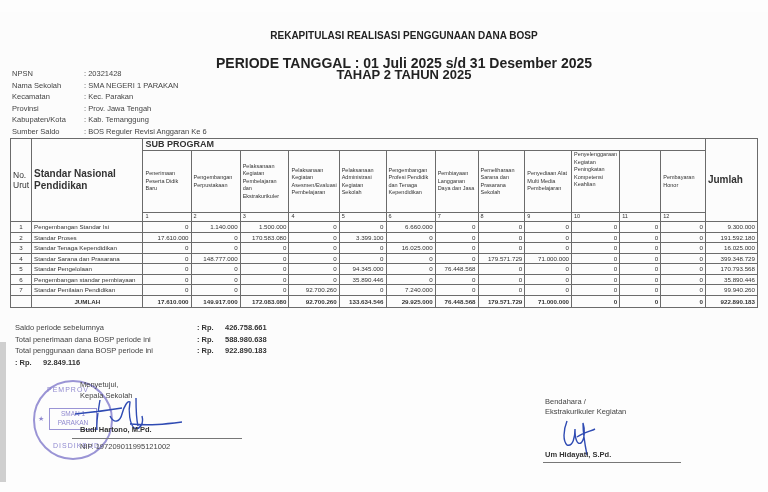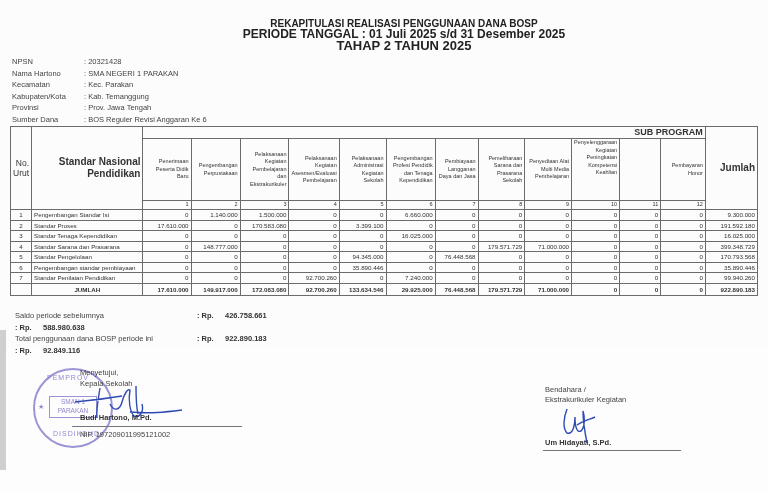--- a/index.html
+++ b/index.html
@@ -1,33 +1,33 @@
 <!DOCTYPE html>
 <html><head>
 <meta charset="utf-8">
 <style>
   * { box-sizing: border-box; margin: 0; padding: 0; }
   html, body { width: 768px; height: 492px; background: #fdfdfd; overflow: hidden; }
   body { font-family: "Liberation Sans", sans-serif; color: #2a2a2a; position: relative; }
-  .page { position: absolute; left: 0; top: 0; width: 768px; height: 348px; background: #fcfcfc; }
+  .page { position: absolute; left: 0; top: 12px; width: 768px; height: 348px; background: #fcfcfc; }
   .left-edge { position: absolute; left: 0; top: 330px; width: 6px; height: 140px; background: #cfcfcf; }
 
   .title { position: absolute; top: 18px; left: 0; width: 768px; text-align: center; font-weight: bold; line-height: 11px; }
   .title .t1 { font-size: 10px; color: #222; margin-left: 40px; }
-  .title .t2 { font-size: 12px; color: #222; margin-left: 40px; }
+  .title .t2 { font-size: 14px; color: #222; margin-left: 40px; margin-top: 17px; }
   .title .t3 { font-size: 13px; color: #222; margin-left: 40px; text-align: center; }
 
   .info { position: absolute; left: 12px; top: 56px; font-size: 7.5px; color: #444; }
   .info .row { display: flex; height: 11.5px; align-items: center; }
   .info .lbl { width: 72px; }
   .info .val { }
 
   table.main { position: absolute; left: 10px; top: 126px; width: 748px; border-collapse: collapse; font-size: 6px; color: #333; }
   table.main td, table.main th { border: 1px solid #6b6b6b; padding: 0 2px; font-weight: normal; }
-  table.main th { text-align: right; vertical-align: middle; line-height: 7.5px; font-size: 5.5px; }
+  table.main th { text-align: left; vertical-align: middle; line-height: 7.5px; font-size: 5.5px; }
   table.main th.big { font-size: 10px; font-weight: bold; line-height: 12px; }
   table.main th.no { font-size: 8.5px; font-weight: normal; line-height: 10px; }
   table.main th.sub { font-size: 9px; font-weight: bold; height: 12px; }
   table.main th.idx { height: 9px; font-size: 5.5px; }
   table.main td { height: 10.5px; text-align: right; font-size: 6.2px; }
   table.main td.num { text-align: center; }
   table.main td.name { text-align: left; }
   table.main tr.total td { font-weight: bold; height: 12px; }
   table.main tr.total td.name { text-align: center; }
 
@@ -68,37 +68,37 @@
     <div class="t2">PERIODE TANGGAL : 01 Juli 2025 s/d 31 Desember 2025</div>
     <div class="t3">TAHAP 2 TAHUN 2025</div>
   </div>
 
   <div class="info">
     <div class="row">
         <span class="lbl">NPSN</span>
         <span class="val">: 20321428</span>
       </div>
     <div class="row">
-        <span class="lbl">Nama Hartono</span>
+        <span class="lbl">Nama Sekolah</span>
         <span class="val">: SMA NEGERI 1 PARAKAN</span>
       </div>
     <div class="row">
         <span class="lbl">Kecamatan</span>
         <span class="val">: Kec. Parakan</span>
       </div>
     <div class="row">
+        <span class="lbl">Provinsi</span>
+        <span class="val">: Prov. Jawa Tengah</span>
+      </div>
+    <div class="row">
         <span class="lbl">Kabupaten/Kota</span>
         <span class="val">: Kab. Temanggung</span>
       </div>
     <div class="row">
-        <span class="lbl">Provinsi</span>
-        <span class="val">: Prov. Jawa Tengah</span>
-      </div>
-    <div class="row">
-        <span class="lbl">Sumber Dana</span>
+        <span class="lbl">Sumber Saldo</span>
         <span class="val">: BOS Reguler Revisi Anggaran Ke 6</span>
       </div>
   </div>
 
   <table class="main">
     <colgroup>
       <col style="width:20px">
         <col style="width:120px">
       <col style="width:50px">
         <col style="width:50px">
@@ -290,20 +290,21 @@
       </tbody>
   </table>
 
   <div class="summary">
     <div class="row">
         <span class="lbl">Saldo periode sebelumnya</span>
         <span class="sep">: Rp.</span>
         <span class="val">426.758.661</span>
       </div>
     <div class="row">
+        <span class="lbl">Total penerimaan dana BOSP periode ini</span>
         <span class="sep">: Rp.</span>
         <span class="val">588.980.638</span>
       </div>
     <div class="row">
         <span class="lbl">Total penggunaan dana BOSP periode ini</span>
         <span class="sep">: Rp.</span>
         <span class="val">922.890.183</span>
       </div>
     <div class="row">
         <span class="sep">: Rp.</span>

